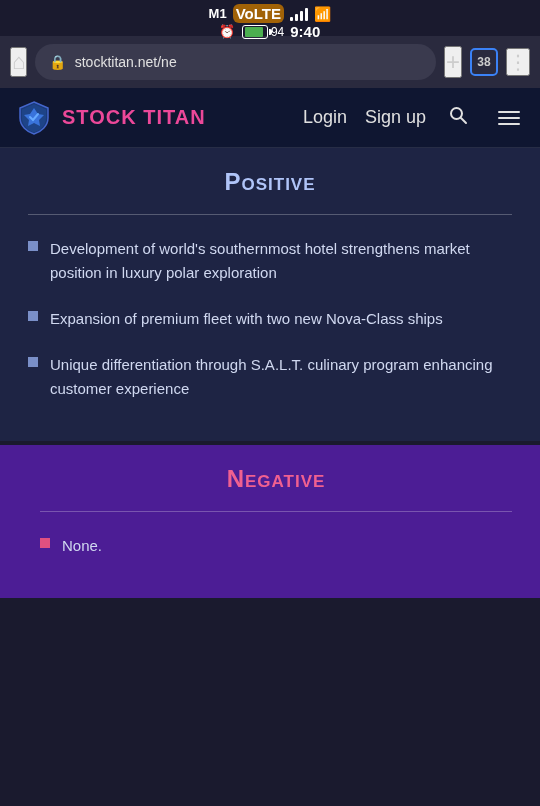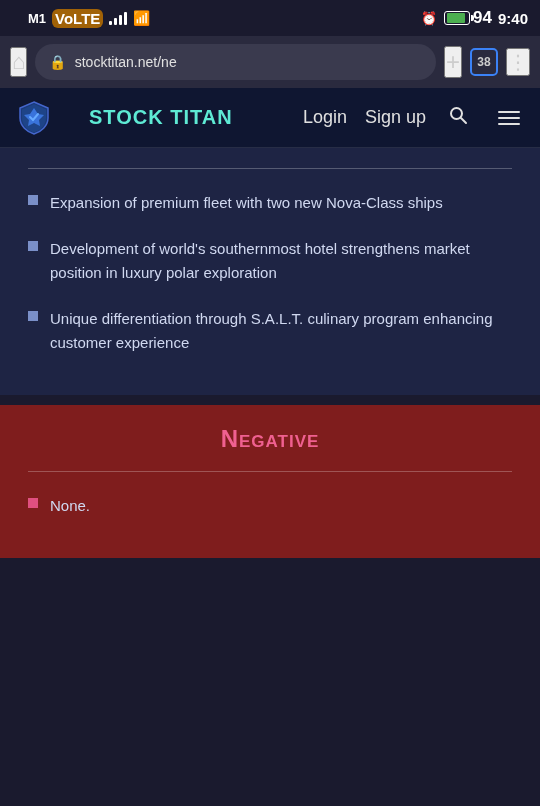--- a/index.html
+++ b/index.html
@@ -11,22 +11,23 @@
       font-family: -apple-system, BlinkMacSystemFont, 'Segoe UI', Arial, sans-serif;
       overflow-x: hidden;
     }
 
     
     .status-bar {
       background: #1a1a2e;
       display: flex;
       align-items: center;
       justify-content: space-between;
-      padding: 4px 12px 4px 28px;
+      padding: 4px 12px 4px 12px;
       height: 36px;
+      flex-direction: column;
     }
     .status-left {
       display: flex;
       align-items: center;
       gap: 6px;
       font-size: 13px;
       color: #ffffff;
       font-weight: 600;
     }
     .status-right {
@@ -78,22 +79,22 @@
       background: #fff;
       border-radius: 0 2px 2px 0;
     }
     .battery-fill {
       background: #4caf50;
       height: 100%;
       width: 90%;
       border-radius: 1px;
     }
     .battery-pct {
-      font-size: 17px;
-      font-weight: 700;
+      font-size: 12px;
+      font-weight: 400;
       text-align: right;
     }
 
     
     .browser-bar {
       background: #2a2a3e;
       padding: 8px 10px;
       display: flex;
       align-items: center;
       gap: 8px;
@@ -167,24 +168,23 @@
       gap: 10px;
       flex: 1;
     }
     .logo-icon {
       width: 36px;
       height: 36px;
     }
     .logo-text {
       font-size: 20px;
       font-weight: 700;
-      color: #5eead4;
+      color: #ec4899;
       letter-spacing: 1px;
       text-transform: uppercase;
-      margin-left: 27px;
     }
     .nav-links {
       display: flex;
       align-items: center;
       gap: 18px;
     }
     .nav-link {
       color: #e0e0e0;
       font-size: 18px;
       text-decoration: none;
@@ -266,23 +266,23 @@
     }
     .positive-bullet {
       background: #7a8fc8;
     }
     .negative-bullet {
       background: #e05080;
     }
 
     
     .negative-section {
-      background: #7f1d1d;
-      margin-top: 10px;
-      padding: 20px 28px 40px 28px;
+      background: #4c1d95;
+      margin-top: 4px;
+      padding: 20px 28px 40px 40px;
     }
     .negative-title {
       font-size: 24px;
       font-weight: 700;
       color: #f06090;
       letter-spacing: 1px;
       font-variant: small-caps;
     }
   </style>
 </head>
@@ -346,29 +346,32 @@
       <div class="hamburger-line"></div>
       <div class="hamburger-line"></div>
       <div class="hamburger-line"></div>
     </div>
   </nav>
 </div>
 
 <div class="content">
 
   <div class="positive-section">
+    <div class="section-header">
+      <h2 class="positive-title">Positive</h2>
+    </div>
     <div class="section-divider"></div>
     <ul class="bullet-list">
       <li class="bullet-item">
         <div class="bullet-square positive-bullet"></div>
-        <span>Expansion of premium fleet with two new Nova-Class ships</span>
+        <span>Development of world's southernmost hotel strengthens market position in luxury polar exploration</span>
       </li>
       <li class="bullet-item">
         <div class="bullet-square positive-bullet"></div>
-        <span>Development of world's southernmost hotel strengthens market position in luxury polar exploration</span>
+        <span>Expansion of premium fleet with two new Nova-Class ships</span>
       </li>
       <li class="bullet-item">
         <div class="bullet-square positive-bullet"></div>
         <span>Unique differentiation through S.A.L.T. culinary program enhancing customer experience</span>
       </li>
     </ul>
   </div>
 
   <div class="negative-section">
     <div class="section-header">

